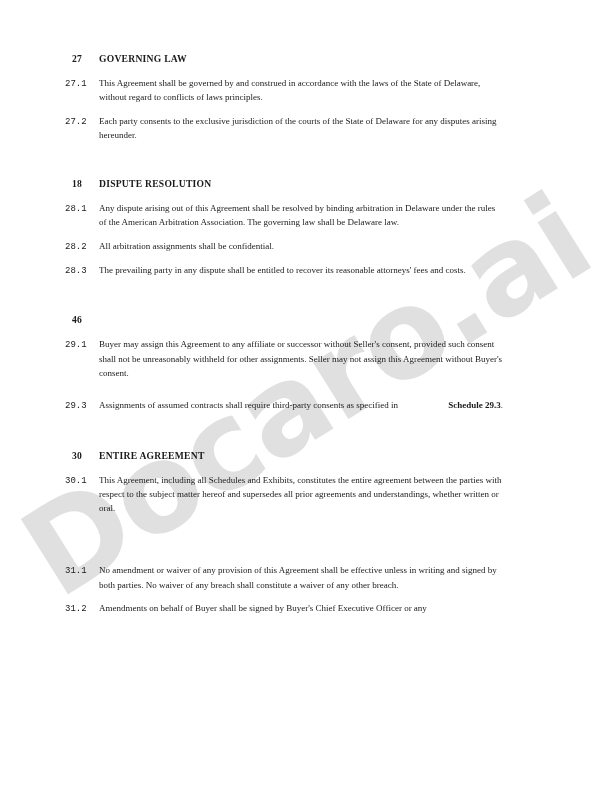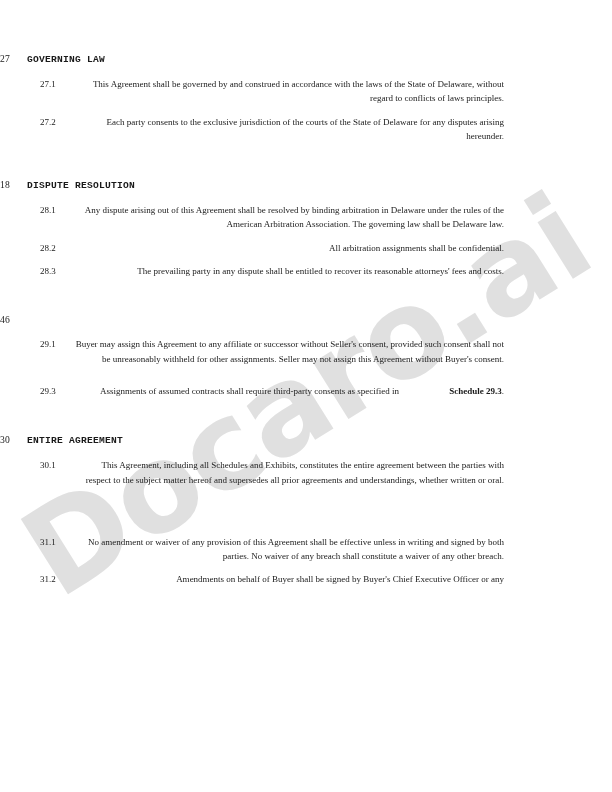--- a/index.html
+++ b/index.html
@@ -59,48 +59,48 @@
   .section-heading {
     display: flex;
     align-items: baseline;
     font-weight: 700;
     font-size: 9.6px;
     letter-spacing: 0.25px;
     margin: 0;
   }
   .section-heading .sec-num {
     width: 27px;
+    margin-left: 72px;
     flex: 0 0 auto;
-    font-weight: 400;
+    font-weight: 700;
   }
   .section-heading .sec-title {
     flex: 1 1 auto;
-    font-family: Liberation Mono, monospace;
   }
 
   .clause {
     display: flex;
     align-items: baseline;
     font-size: 9px;
     line-height: 14.3px;
     margin: 0;
   }
   .clause .cl-num {
     width: 34px;
-    margin-left: 40px;
+    margin-left: 65px;
     flex: 0 0 auto;
     white-space: nowrap;
+    font-family: Liberation Mono, monospace;
   }
   .clause .cl-body {
     flex: 1 1 auto;
     width: 441px;
     max-width: 441px;
     padding-right: 108px;
     box-sizing: content-box;
-    text-align: right;
   }
   .cl-body b { font-weight: 700; margin-left: 48px; }
 
   
   .sp-top       { height: 53px; }
   .sp-head-gap  { height: 12px; }
   .sp-clause-gap{ height: 9px; }
   .sp-section-gap { height: 36px; }
 </style>
 </head>

